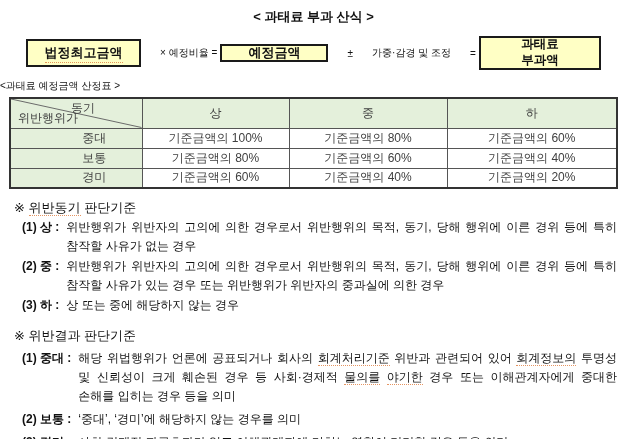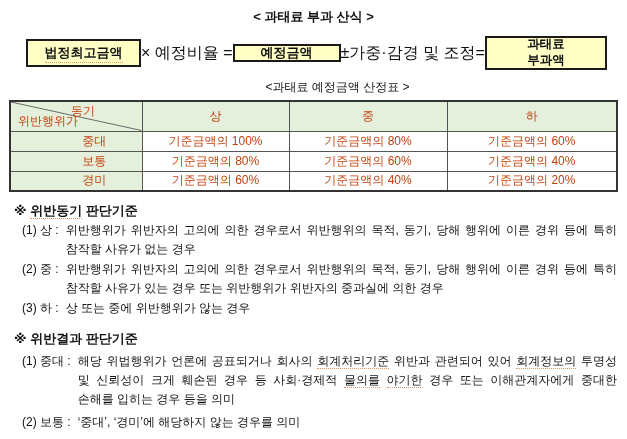--- a/index.html
+++ b/index.html
@@ -22,45 +22,45 @@
     padding:0 26px;margin-top:10px;height:34px;
   }
   .fbox{
     background:var(--box-fill);border:2px solid #1a1a1a;
     display:flex;align-items:center;justify-content:center;
     font-weight:bold;font-size:13px;flex-shrink:0;
   }
   .fbox.b1{width:115px;height:28px;}
   .fbox.b2{width:108px;height:18px;}
   .fbox.b3{width:122px;height:34px;flex-direction:column;font-size:12.5px;line-height:1.25;}
-  .fop{font-size:16px;white-space:nowrap;}
-  .tcaption{text-align:center;font-size:12px;margin-top:9px;margin-left:48px;}
+  .fop{font-size:10px;white-space:nowrap;margin-left:16px;}
+  .tcaption{text-align:left;font-size:10px;margin-top:9px;}
   table{
     border-collapse:collapse;table-layout:fixed;width:607px;
     margin:4px auto 0;border:2px solid #333;
   }
   th,td{
     border:1px solid #555;font-size:12px;font-weight:400;
-    text-align:center;padding:0;color:#c2410c;
+    text-align:center;padding:0;color:#404040;
   }
   thead th{height:30px;background:var(--table-header-fill);}
   tbody th{background:var(--table-header-fill);padding-left:36px;}
   tbody tr{height:20px;}
   .corner{position:relative;padding:0;}
   .corner svg{position:absolute;left:0;top:0;width:100%;height:100%;}
   .corner .c-top{position:absolute;top:1px;left:60px;font-size:12px;}
   .corner .c-bottom{position:absolute;bottom:1px;left:7px;font-size:12px;}
   .sec{margin:10px 10px 0 14px;}
   .sec.second{margin-top:12px;}
-  .sec-h{font-weight:bold;font-size:13px;}
+  .sec-h{font-weight:normal;font-size:13px;}
   .item{display:flex;margin-left:8px;font-size:12px;line-height:19px;margin-top:1px;}
   .sec .item:first-of-type{margin-top:5px;}
   .sec.second .item{margin-top:4px;}
   .sec.second .item:first-of-type{margin-top:6px;}
-  .ilabel{white-space:nowrap;margin-right:7px;flex-shrink:0;}
+  .ilabel{white-space:nowrap;margin-right:7px;flex-shrink:0;font-weight:bold;}
   .ibody{flex:1;text-align:justify;word-break:keep-all;}
   .sc{border-bottom:1px dotted rgba(224,130,70,.85);}
 </style>
 </head>
 <body>
 
 <div class="title">&lt; 과태료 부과 산식 &gt;</div>
 
 <div class="formula">
   <div class="fbox b1 sc-scope">
@@ -127,21 +127,21 @@
   <div class="item">
     <span class="ilabel">(1) 상 :</span>
     <div class="ibody">위반행위가 위반자의 고의에 의한 경우로서 위반행위의 목적, 동기, 당해 행위에 이른 경위 등에 특히 참작할 사유가 없는 경우</div>
   </div>
   <div class="item">
     <span class="ilabel">(2) 중 :</span>
     <div class="ibody">위반행위가 위반자의 고의에 의한 경우로서 위반행위의 목적, 동기, 당해 행위에 이른 경위 등에 특히 참작할 사유가 있는 경우 또는 위반행위가 위반자의 중과실에 의한 경우</div>
   </div>
   <div class="item">
     <span class="ilabel">(3) 하 :</span>
-    <div class="ibody">상 또는 중에 위반행위가 않는 경우</div>
+    <div class="ibody">상 또는 중에 해당하지 않는 경우</div>
   </div>
 </div>
 
 <div class="sec second">
   <div class="sec-h">※ 위반결과 판단기준</div>
   <div class="item">
     <span class="ilabel">(1) 중대 :</span>
     <div class="ibody sc-scope">해당 위법행위가 언론에 공표되거나 회사의 <span class="sc">회계처리기준</span> 위반과 관련되어 있어 <span class="sc">회계정보의</span> 투명성 및 신뢰성이 크게 훼손된 경우 등 사회·경제적 <span class="sc">물의를</span> <span class="sc">야기한</span> 경우 또는 이해관계자에게 중대한 손해를 입히는 경우 등을 의미</div>
   </div>
   <div class="item">

